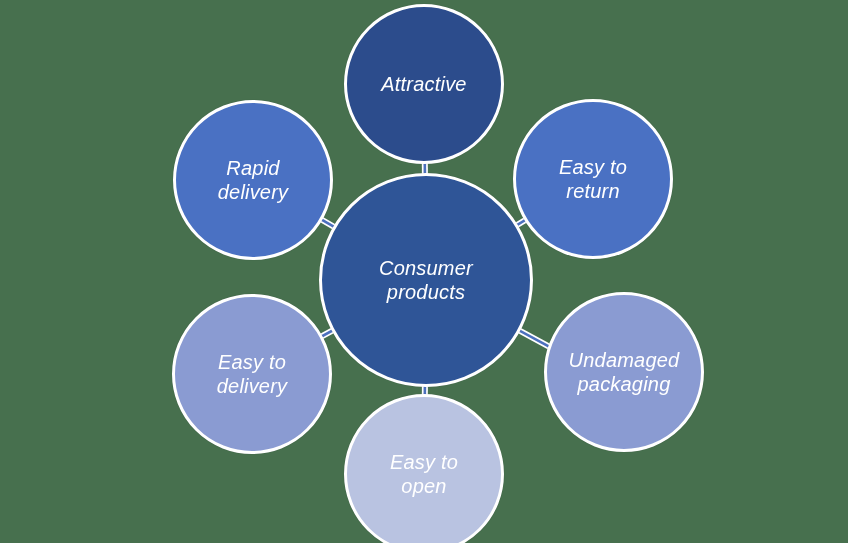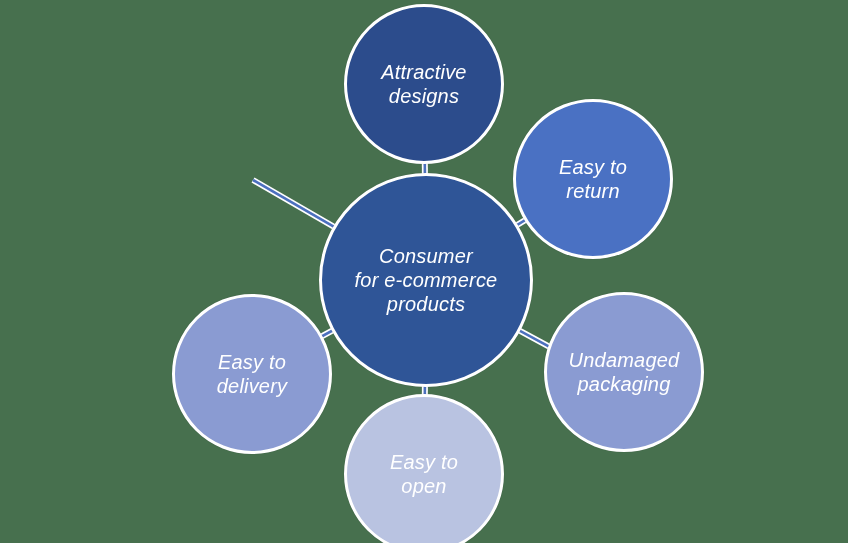--- a/index.html
+++ b/index.html
@@ -87,21 +87,20 @@
     </g>
     <g>
       <line x1="426" y1="280" x2="253" y2="180" stroke-width="6" stroke="#FFFFFF"></line>
       <line x1="426" y1="280" x2="253" y2="180" stroke-width="2.6" stroke="#4C70BE"></line>
     </g>
   </svg>
 
   <div class="node satellite pos-top" style="background-color: rgb(44, 76, 140);">
     <div class="label">
       <span>Attractive</span>
-      <span>designs</span>
     </div>
   </div>
 
   <div class="node satellite pos-top-right" style="background-color: rgb(74, 113, 195);">
     <div class="label">
       <span>Easy to</span>
       <span>return</span>
     </div>
   </div>
 
@@ -119,22 +118,27 @@
     </div>
   </div>
 
   <div class="node satellite pos-bottom-left" style="background-color: rgb(138, 155, 210);">
     <div class="label">
       <span>Easy to</span>
       <span>delivery</span>
     </div>
   </div>
 
+  <div class="node satellite pos-top-left" style="background-color: rgb(74, 113, 195);">
+    <div class="label">
+      <span>Rapid</span>
+      <span>delivery</span>
+    </div>
+  </div>
 
   <div class="node center-node" style="background-color: rgb(47, 85, 151);">
     <div class="label">
       <span>Consumer</span>
-      <span>for e-commerce</span>
       <span>products</span>
     </div>
   </div>
 
 </div>
 
 </body></html>

